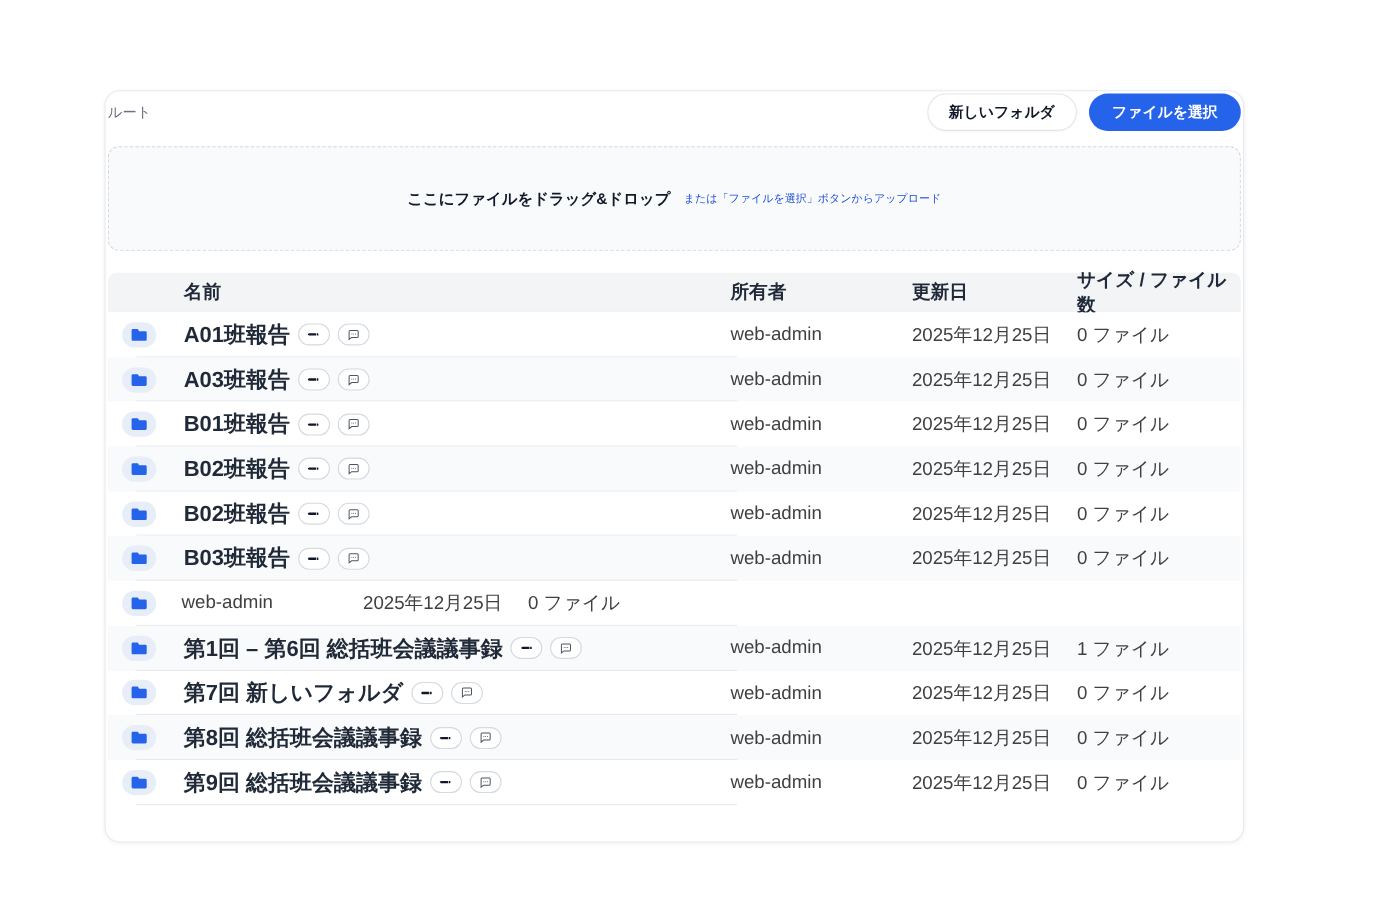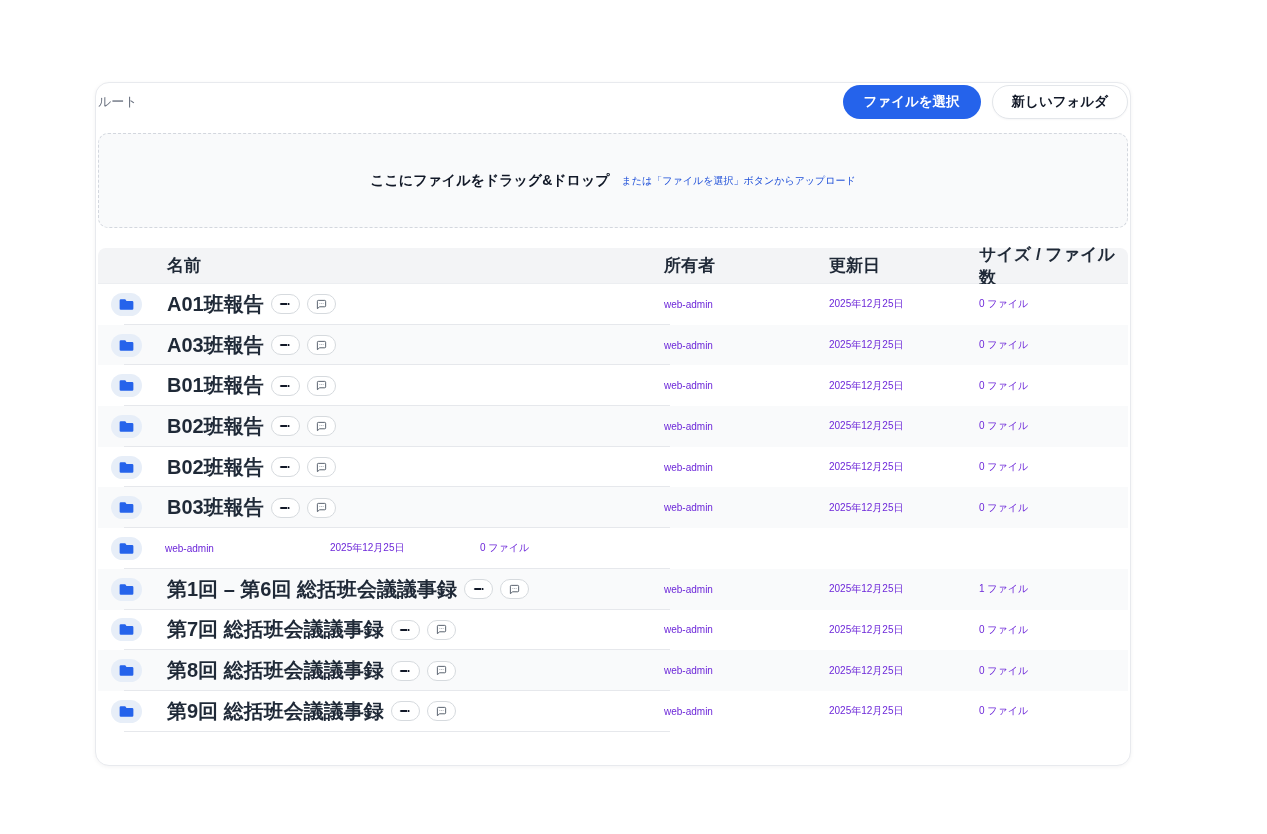--- a/index.html
+++ b/index.html
@@ -44,35 +44,35 @@
     height:1px; background:#e6e8ec; }
 
   .cell-icon { width:57px; flex:none; display:flex; justify-content:center; }
   .folder-pill { width:31px; height:23px; background:#e7eef8; border-radius:12px;
     display:flex; align-items:center; justify-content:center; }
   .cell-name { flex:1; display:flex; align-items:center; gap:7px; padding-left:12px; min-width:0; }
   .fname { font-size:20px; font-weight:700; color:#1f2937; }
   .mini { height:20px; min-width:29px; padding:0 7px; background:#fff;
     border:1px solid #d6dade; border-radius:10px; display:inline-flex;
     align-items:center; justify-content:center; cursor:pointer; }
-  .cell-owner,.cell-date,.cell-size { font-size:10px; color:#6d28d9; }
+  .cell-owner,.cell-date,.cell-size { font-size:17px; color:#404040; }
   .cell-owner { width:165px; flex:none; padding-left:10px; }
   .cell-date { width:150px; flex:none; padding-left:10px; }
   .cell-size { width:159px; flex:none; padding-left:10px; }
 </style>
 </head>
 <body>
 
 <div class="card">
 
   <div class="topbar">
     <span class="breadcrumb">ルート</span>
     <div class="actions">
+      <button class="btn btn-secondary">新しいフォルダ</button>
       <button class="btn btn-primary">ファイルを選択</button>
-      <button class="btn btn-secondary">新しいフォルダ</button>
     </div>
   </div>
 
   <div class="dropzone">
     <div class="dz-title">ここにファイルをドラッグ&amp;ドロップ</div>
     <div class="dz-sub">または「ファイルを選択」ボタンからアップロード</div>
   </div>
 
   <div class="filetable">
     <div class="thead">
@@ -329,21 +329,21 @@
 
   <div class="trow">
     <div class="cell-icon">
       <span class="folder-pill">
         <svg width="15" height="13" viewBox="0 0 24 20" aria-hidden="true">
           <path d="M10 1.5H3a2 2 0 0 0-2 2v13a2 2 0 0 0 2 2h18a2 2 0 0 0 2-2v-10a2 2 0 0 0-2-2h-9l-2-3z" fill="#2563eb"></path>
         </svg>
       </span>
     </div>
     <div class="cell-name">
-      <span class="fname">第7回 総括班会議議事録</span>
+      <span class="fname">第7回 新しいフォルダ</span>
       <button class="mini">
         <span style="display:inline-flex;transform:rotate(45deg);">
           <svg width="10" height="10" viewBox="0 0 24 24" aria-hidden="true">
             <path d="M3 17.25V21h3.75L17.8 9.94l-3.75-3.75L3 17.25zM20.71 7.04a1 1 0 0 0 0-1.41l-2.34-2.34a1 1 0 0 0-1.41 0l-1.83 1.83 3.75 3.75 1.83-1.83z" fill="#111827"></path>
           </svg>
         </span>
       </button>
       <button class="mini">
         <span style="display:inline-flex;">
           <svg width="11" height="11" viewBox="0 0 24 24" fill="none" stroke="#4b5563" stroke-width="2" aria-hidden="true">

